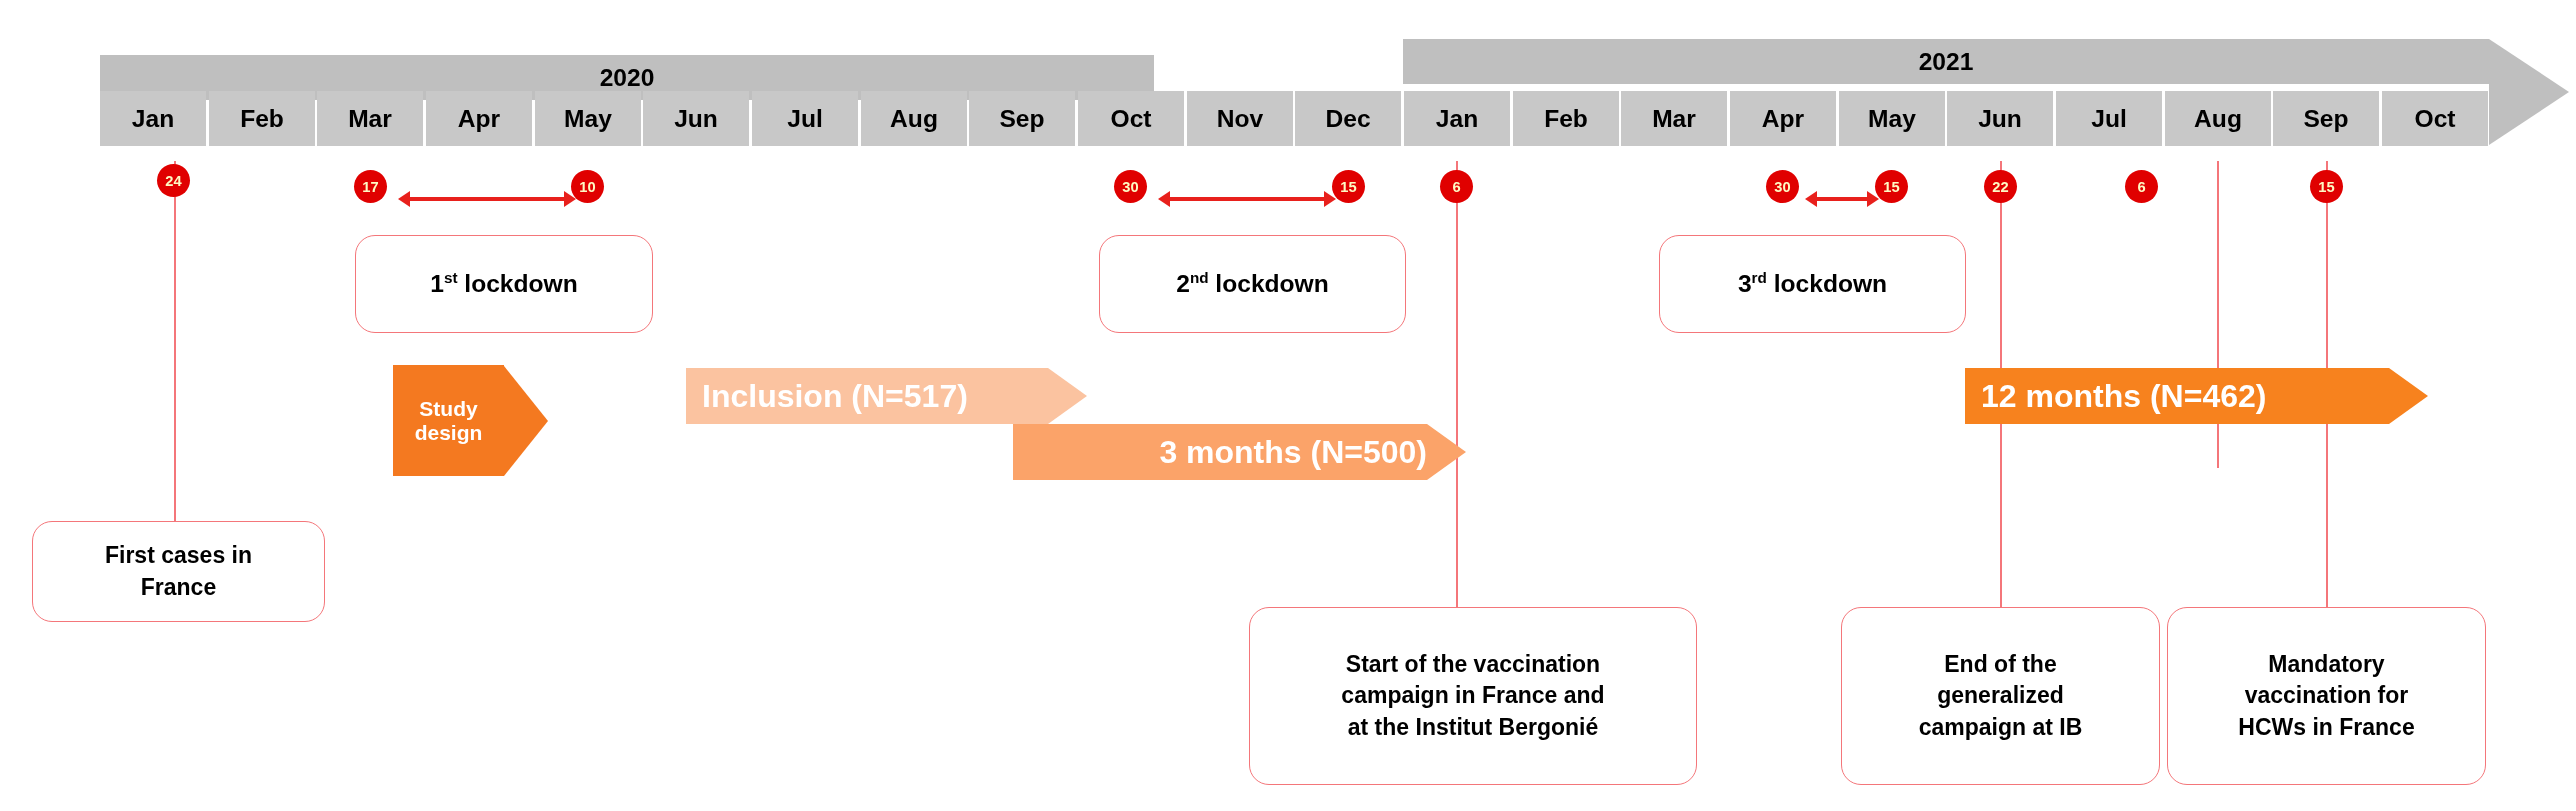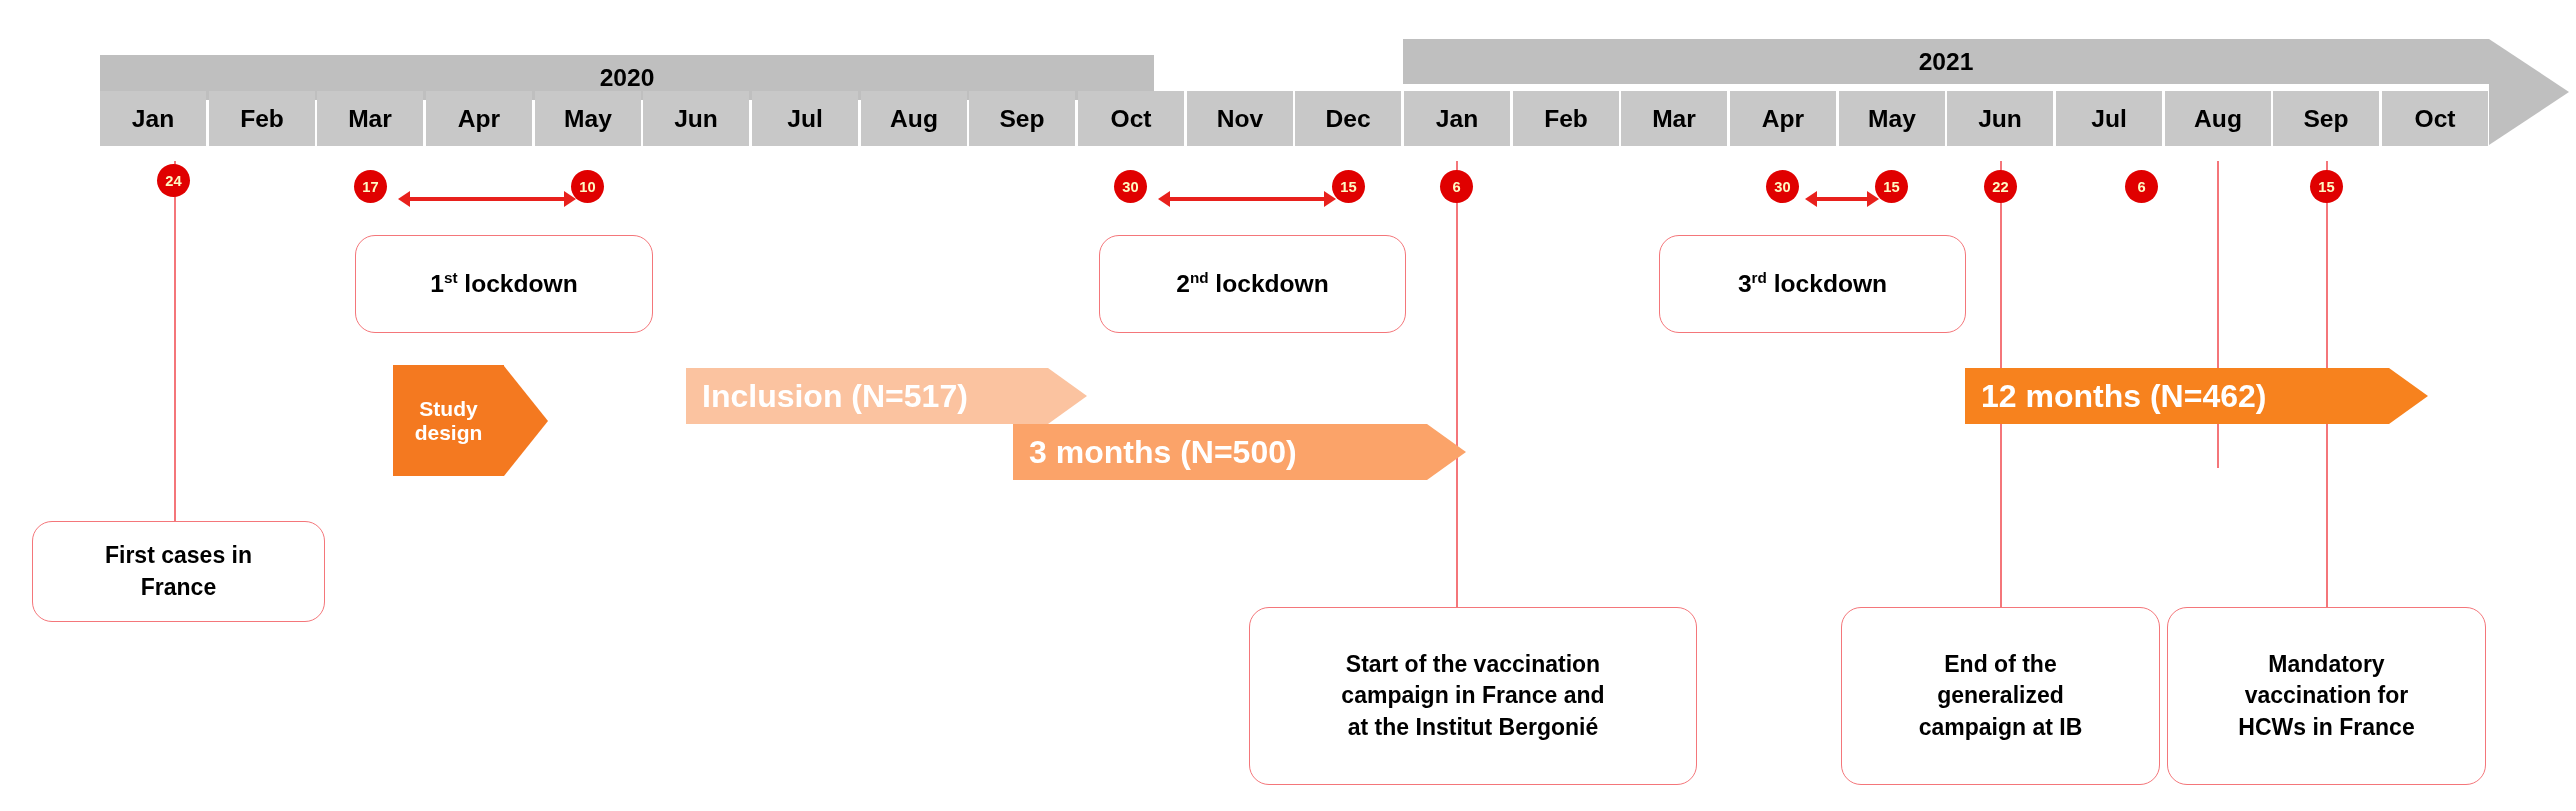--- a/index.html
+++ b/index.html
@@ -301,21 +301,21 @@
   </div>
 
   <div class="phase" style="left:658px; top:368px; height:56px; font-size:32px;margin-left:28px;">
     <div class="body" style="width:362px; background:#FBC3A0; padding-left:16px; justify-content:flex-start;">
       <span>Inclusion (N=517)</span>
     </div>
     <div class="tip" style="border-top-width:28px; border-bottom-width:28px; border-left:39px solid #FBC3A0;"></div>
   </div>
 
   <div class="phase" style="left:1013px; top:424px; height:56px; font-size:32px;">
-    <div class="body" style="width:414px; background:#FBA369; padding-left:16px; justify-content:flex-start;">
+    <div class="body" style="width:414px; background:#FBA369; padding-left:16px; justify-content:flex-end;">
       <span>3 months (N=500)</span>
     </div>
     <div class="tip" style="border-top-width:28px; border-bottom-width:28px; border-left:39px solid #FBA369;"></div>
   </div>
 
   <div class="phase" style="left:1965px; top:368px; height:56px; font-size:32px;">
     <div class="body" style="width:424px; background:#F7821E; padding-left:16px; justify-content:flex-start;">
       <span>12 months (N=462)</span>
     </div>
     <div class="tip" style="border-top-width:28px; border-bottom-width:28px; border-left:39px solid #F7821E;"></div>

